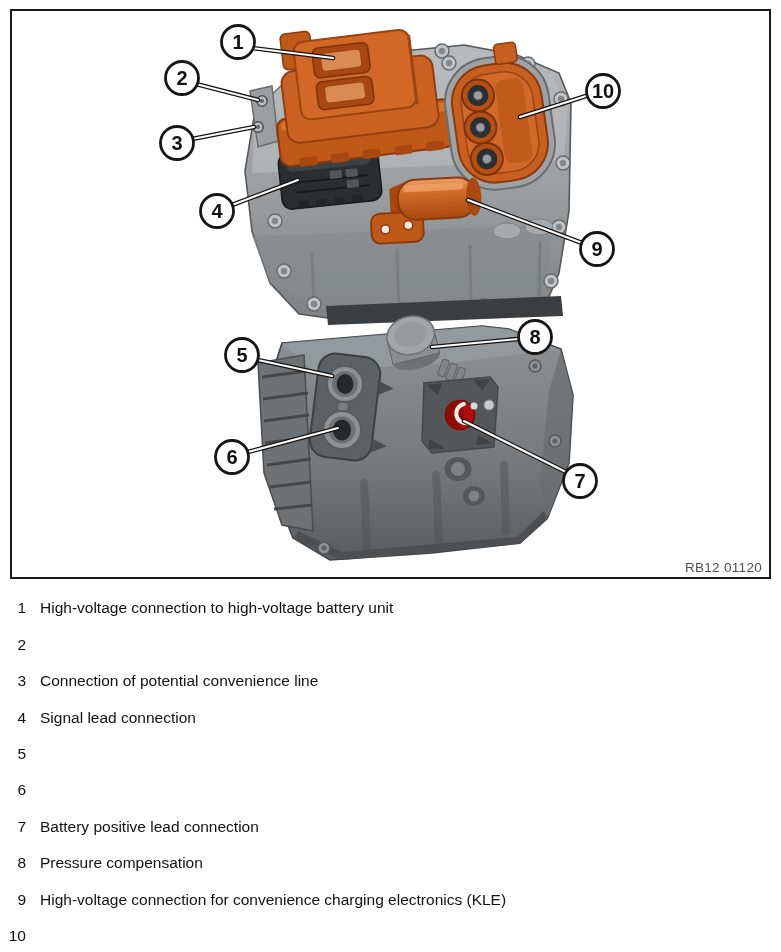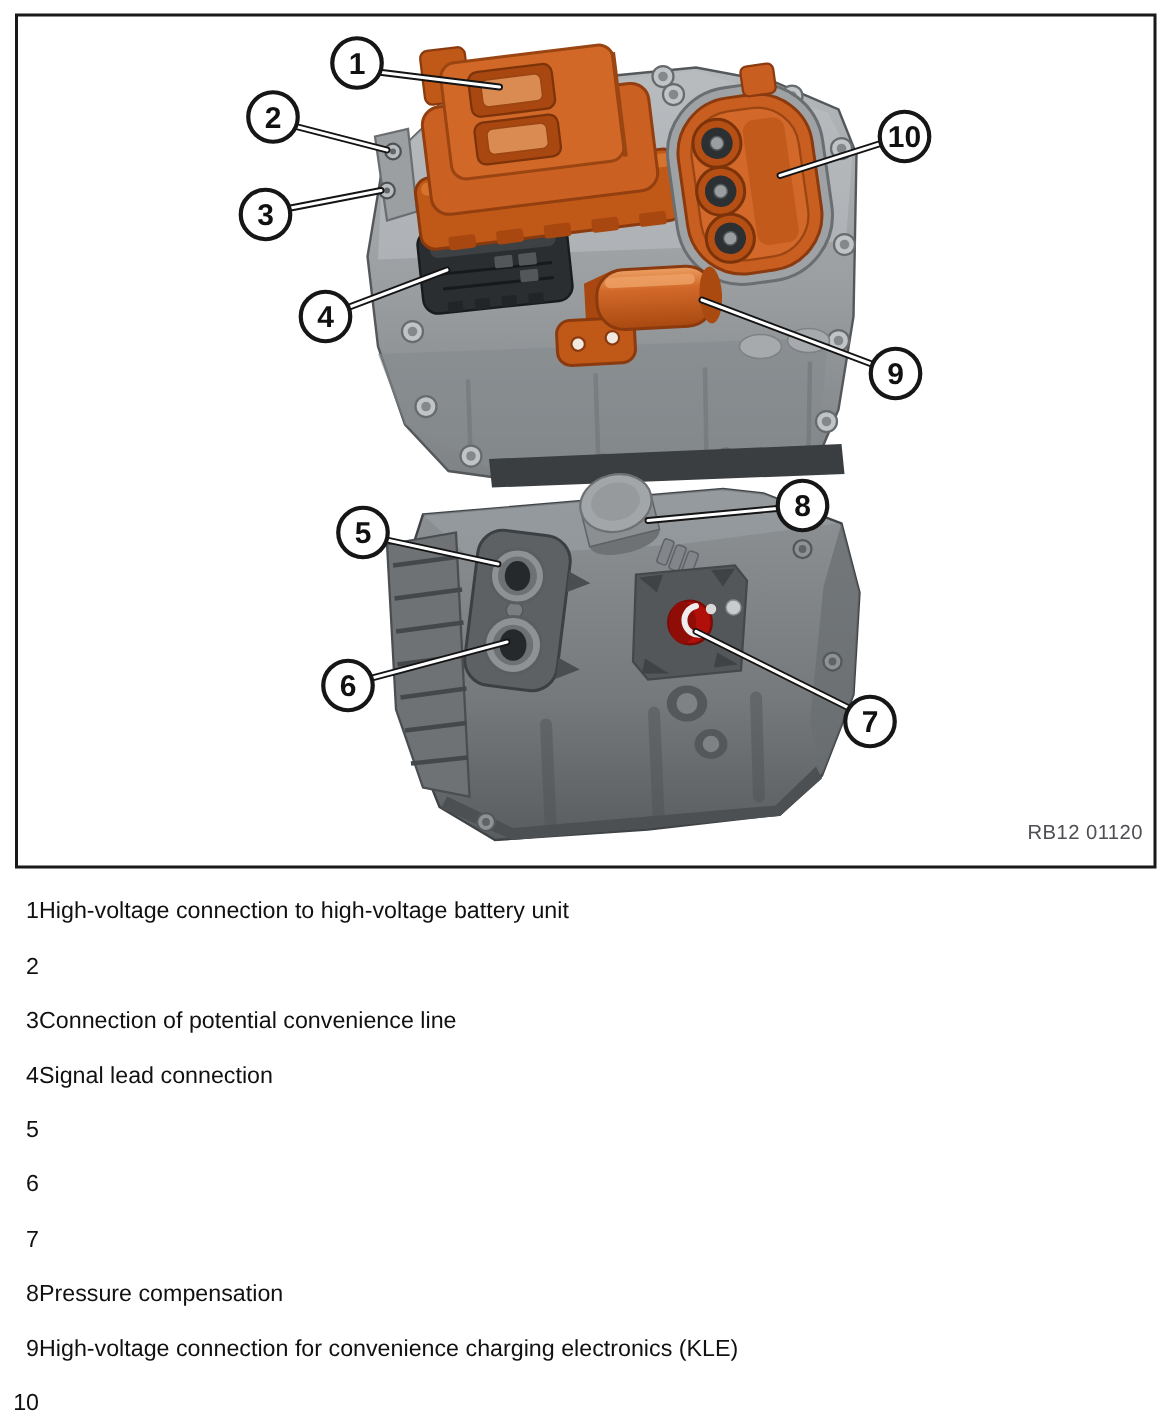--- a/index.html
+++ b/index.html
@@ -1,26 +1,26 @@
 <!DOCTYPE html>
 <html><head>
 <meta charset="utf-8">
 <style>
   html,body{margin:0;padding:0;background:#fff;}
   body{width:781px;height:952px;position:relative;overflow:hidden;
        font-family:"Liberation Sans","DejaVu Sans",sans-serif;color:#111;}
   .figure-frame{position:absolute;left:10px;top:9px;width:757px;height:566px;
                 border:2px solid #191919;background:#fff;}
   .illustration{position:absolute;left:0;top:0;width:757px;height:566px;}
-  .figure-code{position:absolute;right:7px;bottom:15px;font-size:13.5px;
+  .figure-code{position:absolute;right:7px;bottom:2px;font-size:13.5px;
                color:#4d4f52;letter-spacing:.3px;}
   .legend{position:absolute;left:0;top:590px;width:781px;}
   .legend-row{height:36.45px;display:flex;align-items:center;font-size:15.5px;}
   .legend-num{width:26px;text-align:right;flex:0 0 26px;}
-  .legend-label{}
+  .legend-label{margin-left:14px;}
   
   .lead-o{stroke:#141414;stroke-width:4.6;fill:none;stroke-linecap:round;}
   .lead-i{stroke:#ffffff;stroke-width:2.1;fill:none;stroke-linecap:round;}
   .co{fill:#ffffff;stroke:#161616;stroke-width:2.8;}
   .cn{font:700 20px "Liberation Sans","DejaVu Sans",sans-serif;text-anchor:middle;fill:#111;}
 </style>
 </head>
 <body>
 
 <div class="figure-frame">
@@ -344,20 +344,21 @@
     <span class="legend-label">Signal lead connection</span>
   </div>
   <div class="legend-row">
     <span class="legend-num">5</span>
   </div>
   <div class="legend-row">
     <span class="legend-num">6</span>
   </div>
   <div class="legend-row">
     <span class="legend-num">7</span>
+    <span class="legend-label">Battery positive lead connection</span>
   </div>
   <div class="legend-row">
     <span class="legend-num">8</span>
     <span class="legend-label">Pressure compensation</span>
   </div>
   <div class="legend-row">
     <span class="legend-num">9</span>
     <span class="legend-label">High-voltage connection for convenience charging electronics (KLE)</span>
   </div>
   <div class="legend-row">

